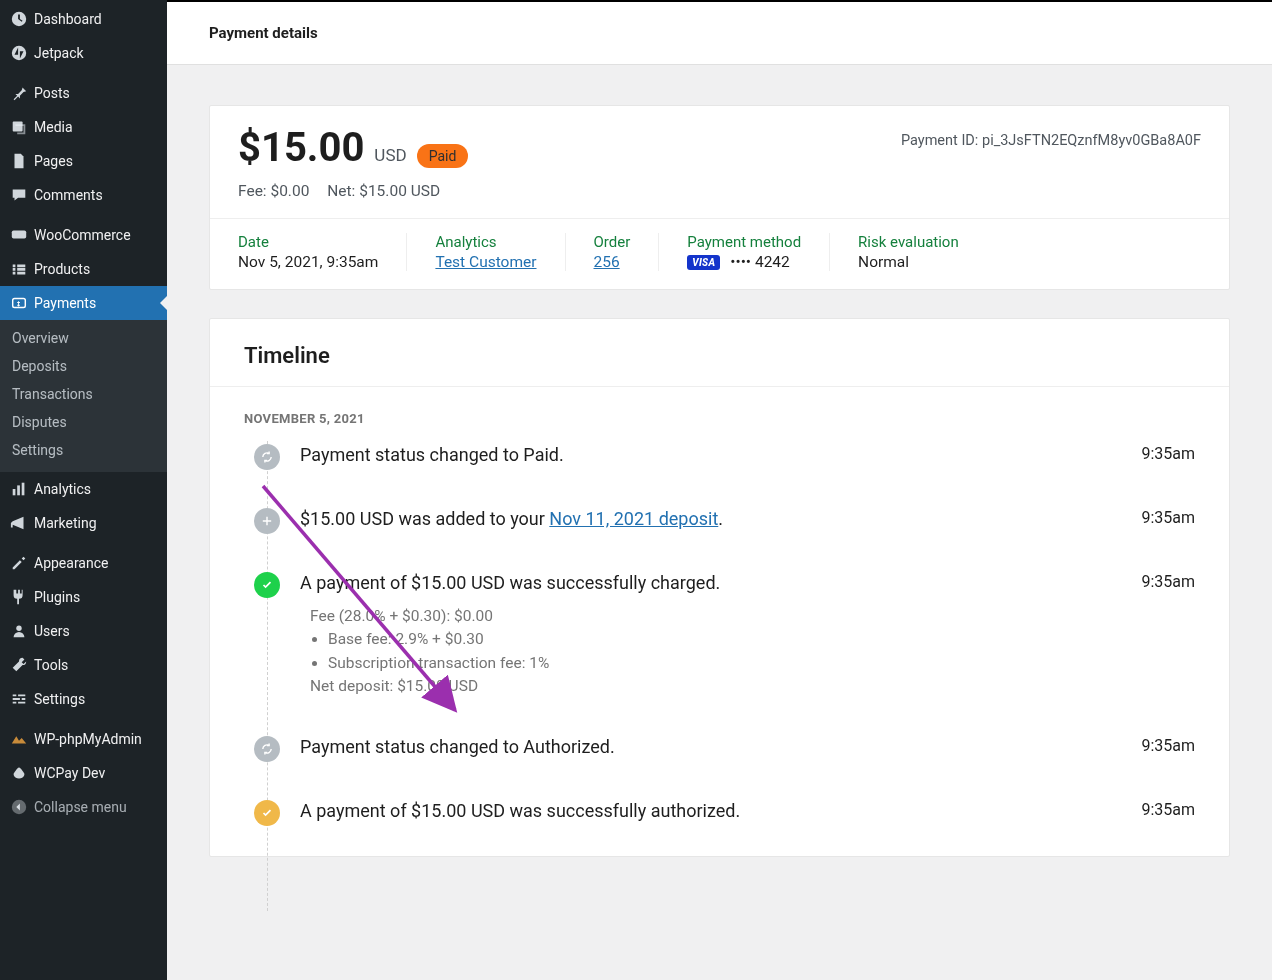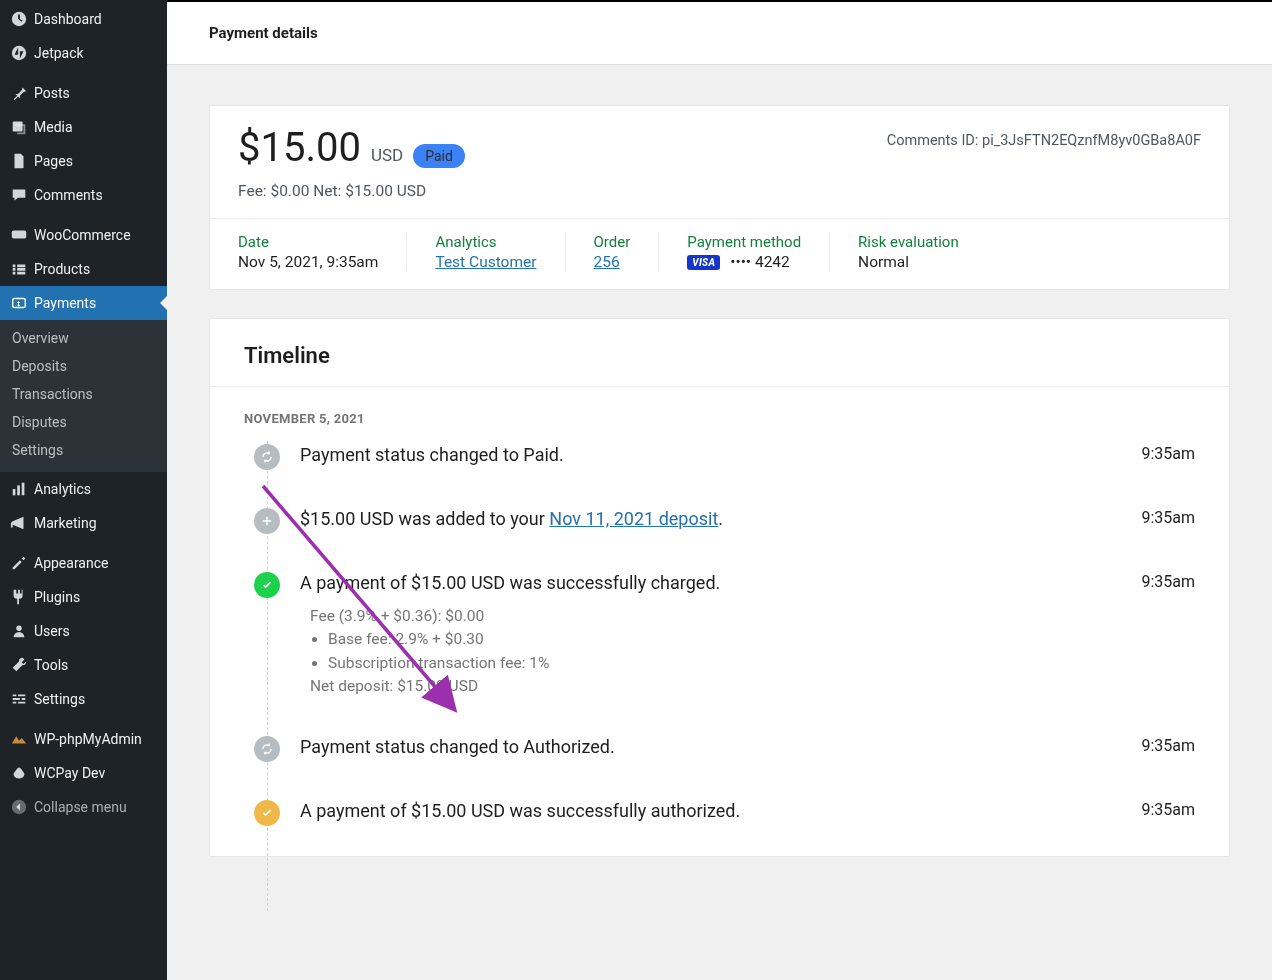--- a/index.html
+++ b/index.html
@@ -96,28 +96,28 @@
     margin-bottom: 28px;
   }
   
   .summary-top {
     padding: 22px 28px 18px;
     display: flex;
     justify-content: space-between;
     align-items: flex-start;
   }
   .summary-left .amount-row { display: flex; align-items: baseline; gap: 10px; }
-  .amount { font-size: 40px; font-weight: 400; line-height: 1; }
+  .amount { font-size: 40px; font-weight: 700; line-height: 1; }
   .currency { font-size: 17px; color: #50575e; }
   .badge-paid {
-    background: #3b82f6; color: #2f2f2f;
+    background: #f97316; color: #2f2f2f;
     padding: 4px 12px; border-radius: 15px; font-size: 14px;
   }
   .fee-line { color: #50575e; margin-top: 14px; font-size: 15.5px; }
-  .fee-line .net { }
+  .fee-line .net { margin-left: 14px; }
   .payment-id { color: #50575e; font-size: 14.5px; margin-top: 4px; }
   .summary-mid {
     border-top: 1px solid #eee;
     display: flex;
     padding: 14px 28px 18px;
     gap: 0;
   }
   .mid-cell {
     padding-right: 28px;
     border-right: 1px solid #eee;
@@ -361,21 +361,21 @@
             <span class="amount">$15.00</span>
             <span class="currency">USD</span>
             <span class="badge-paid">Paid</span>
           </div>
           <div class="fee-line">
             <span>Fee: $0.00</span>
             <span class="net">Net: $15.00 USD</span>
           </div>
         </div>
         <div class="payment-id">
-          <span>Comments ID: </span><span>pi_3JsFTN2EQznfM8yv0GBa8A0F</span>
+          <span>Payment ID: </span><span>pi_3JsFTN2EQznfM8yv0GBa8A0F</span>
         </div>
       </div>
       <div class="summary-mid">
         <div class="mid-cell">
           <div class="mid-label">Date</div>
           <div class="mid-value">Nov 5, 2021, 9:35am</div>
         </div>
         <div class="mid-cell">
           <div class="mid-label">Analytics</div>
           <div class="mid-value"><a href="#">Test Customer</a></div>
@@ -431,21 +431,21 @@
 
         <div class="tl-item">
           <div class="tl-icon green">
               <svg viewBox="0 0 20 20" fill="none" stroke="#fff" stroke-width="2.5">
                 <path d="M5 10l3 3 7-7"></path>
               </svg>
             </div>
           <div class="tl-main">
             <div class="tl-text">A payment of $15.00 USD was successfully charged.</div>
             <div class="tl-details">
-              <div>Fee (3.9% + $0.36): $0.00</div>
+              <div>Fee (28.0% + $0.30): $0.00</div>
               <ul>
                 <li>Base fee: 2.9% + $0.30</li>
                 <li>Subscription transaction fee: 1%</li>
               </ul>
               <div>Net deposit: $15.00 USD</div>
             </div>
           </div>
           <div class="tl-time">9:35am</div>
         </div>
 

